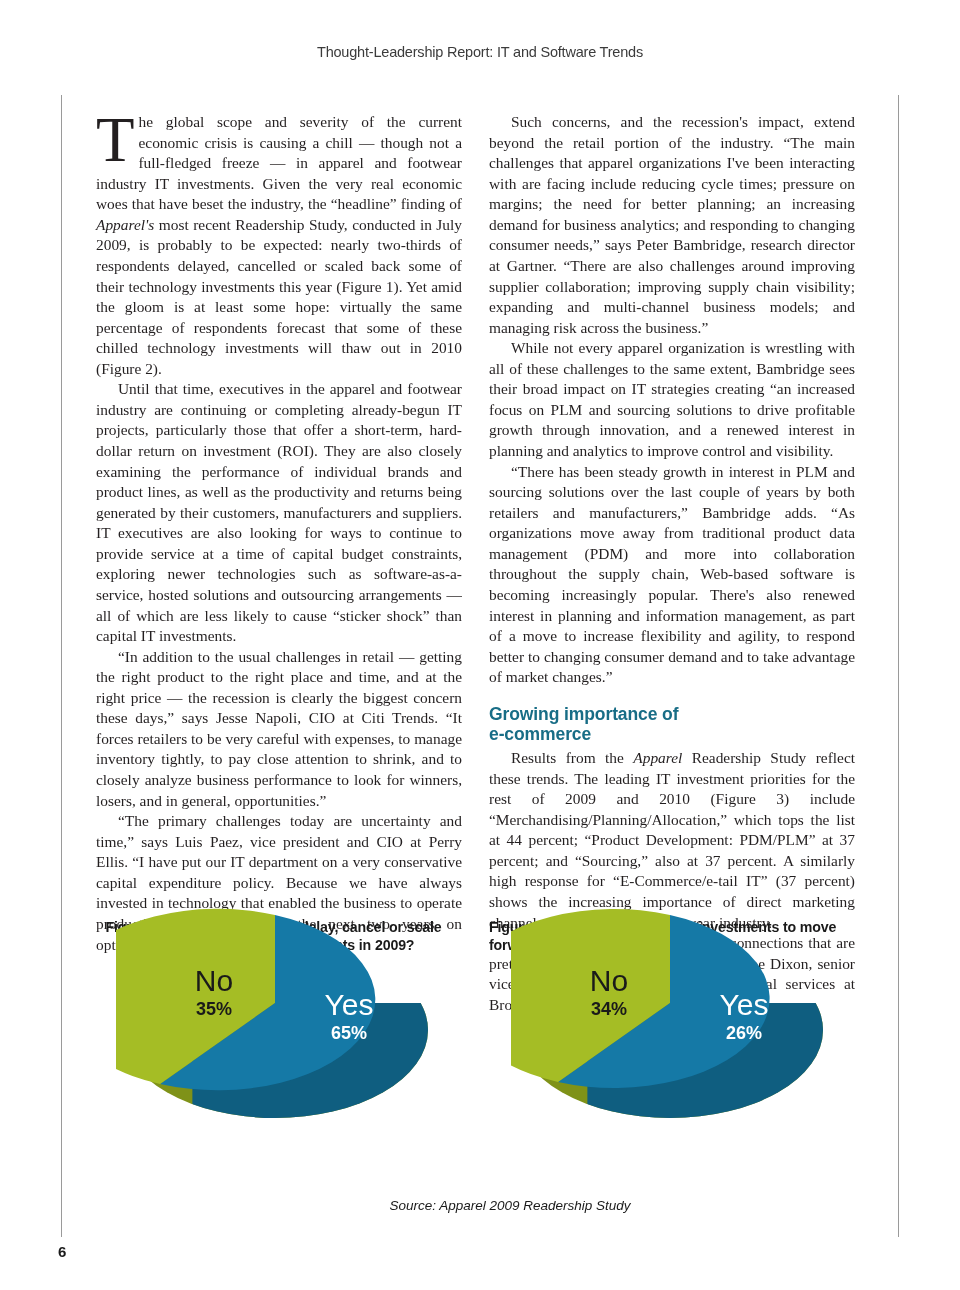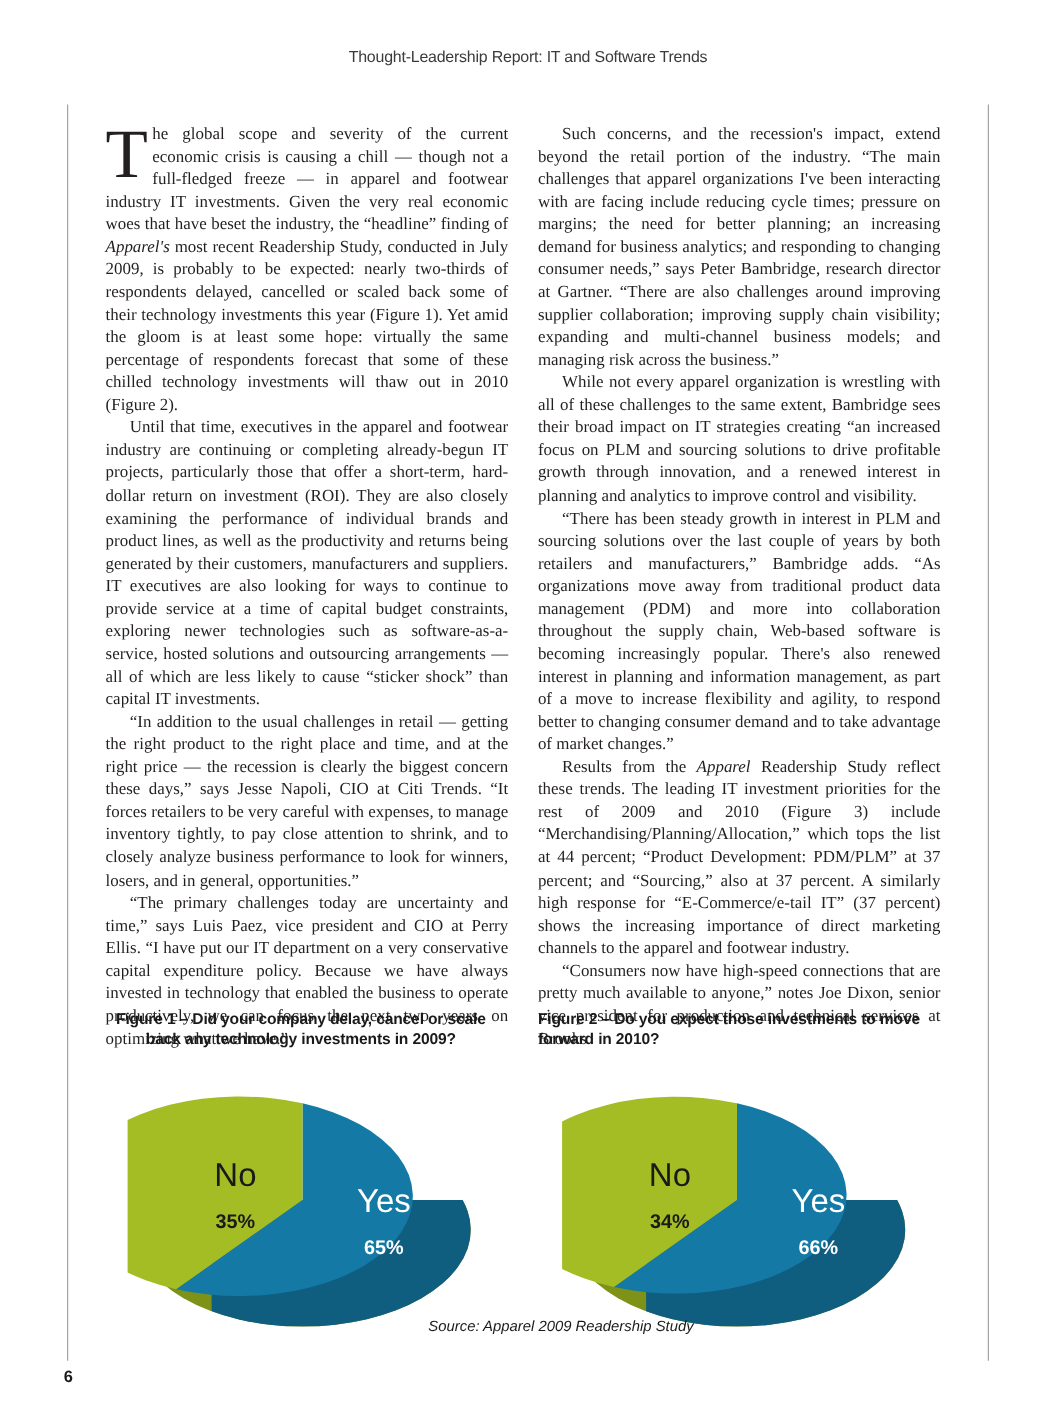--- a/index.html
+++ b/index.html
@@ -93,21 +93,21 @@
     font-size: 14.2px;
     line-height: 1.28;
     color: #1a1a1a;
     width: 355px;
     letter-spacing: -0.15px;
   }
   #fig1-caption { left: 96px;  top: 918px; text-align: center; }
   #fig2-caption { left: 489px; top: 918px; }
 
   
-  .chart-block { position: absolute; top: 996px; width: 400px; height: 230px; }
+  .chart-block { position: absolute; top: 908px; width: 400px; height: 230px; }
   #chart1 { left: 75px; }
   #chart2 { left: 470px; }
 
   .pie-wrap {
     position: relative;
     width: 318px;
     height: 215px;
     margin: 0 auto;
   }
   .pie-svg { display: block; }
@@ -121,21 +121,21 @@
   }
   .slice-label .name {
     display: block;
     font-size: 30px;
     font-weight: normal;
   }
   .slice-label .pct {
     display: block;
     font-size: 18px;
     font-weight: bold;
-    margin-top: 17px;
+    margin-top: 4px;
   }
   .label-no  { left: 38px;  top: 58px;  width: 120px; color: #1a1a1a; }
   .label-yes { left: 168px; top: 82px;  width: 130px; color: #ffffff; }
 
   
   .source-note {
     position: absolute;
     top: 1198px;
     left: 0;
     width: 940px;
@@ -186,20 +186,21 @@
 
     <p>“In addition to the usual challenges in retail — getting the right product to the right place and time, and at the right price — the recession is clearly the biggest concern these days,” says Jesse Napoli, CIO at Citi Trends. “It forces retailers to be very careful with expenses, to manage inventory tightly, to pay close attention to shrink, and to closely analyze business performance to look for winners, losers, and in general, opportunities.”</p>
     <p>“The primary challenges today are uncertainty and time,” says Luis Paez, vice president and CIO at Perry Ellis. “I have put our IT department on a very conservative capital expenditure policy. Because we have always invested in technology that enabled the business to operate productively, we can focus the next two years on optimizing what we have.”</p>
   </div>
 
   <div class="col right">
     <p>Such concerns, and the recession's impact, extend beyond the retail portion of the industry. “The main challenges that apparel organizations I've been interacting with are facing include reducing cycle times; pressure on margins; the need for better planning; an increasing demand for business analytics; and responding to changing consumer needs,” says Peter Bambridge, research director at Gartner. “There are also challenges around improving supplier collaboration; improving supply chain visibility; expanding and multi-channel business models; and managing risk across the business.”</p>
     <p>While not every apparel organization is wrestling with all of these challenges to the same extent, Bambridge sees their broad impact on IT strategies creating “an increased focus on PLM and sourcing solutions to drive profitable growth through innovation, and a renewed interest in planning and analytics to improve control and visibility.</p>
     <p>“There has been steady growth in interest in PLM and sourcing solutions over the last couple of years by both retailers and manufacturers,” Bambridge adds. “As organizations move away from traditional product data management (PDM) and more into collaboration throughout the supply chain, Web-based software is becoming increasingly popular. There's also renewed interest in planning and information management, as part of a move to increase flexibility and agility, to respond better to changing consumer demand and to take advantage of market changes.”</p>
 
+    <h2 class="section-head"><span>Growing importance of</span><br><span>e-commerce</span></h2>
 
     <p><span>Results from the </span><em>Apparel</em><span> Readership Study reflect these trends. The leading IT investment priorities for the rest of 2009 and 2010 (Figure 3) include “Merchandising/Planning/Allocation,” which tops the list at 44 percent; “Product Development: PDM/PLM” at 37 percent; and “Sourcing,” also at 37 percent. A similarly high response for “E-Commerce/e-tail IT” (37 percent) shows the increasing importance of direct marketing channels to the apparel and footwear industry.</span></p>
 
     <p>“Consumers now have high-speed connections that are pretty much available to anyone,” notes Joe Dixon, senior vice president for production and technical services at Brooks</p>
   </div>
 
   <div class="fig-caption" id="fig1-caption">Figure 1 – Did your company delay, cancel or scale back any technology investments in 2009?</div>
   <div class="fig-caption" id="fig2-caption">Figure 2 – Do you expect those investments to move forward in 2010?</div>
 
   <div class="chart-block" id="chart1">
@@ -245,21 +246,21 @@
         </g>
         <path d="M 159 95 L 159 7 A 153 88 0 1 1 47 174 Z" fill="#1579a6"></path>
         <path d="M 159 95 L 47 174 A 153 88 0 0 1 159 7 Z" fill="#a5bd25"></path>
       </svg>
       <div class="slice-label label-no">
         <span class="name">No</span>
         <span class="pct">34%</span>
       </div>
       <div class="slice-label label-yes">
         <span class="name">Yes</span>
-        <span class="pct">66%</span>
+        <span class="pct">26%</span>
       </div>
     </div>
   </div>
 
   <div class="source-note">Source: Apparel 2009 Readership Study</div>
   <div class="page-number">6</div>
 
 </div>
 
 </body></html>

